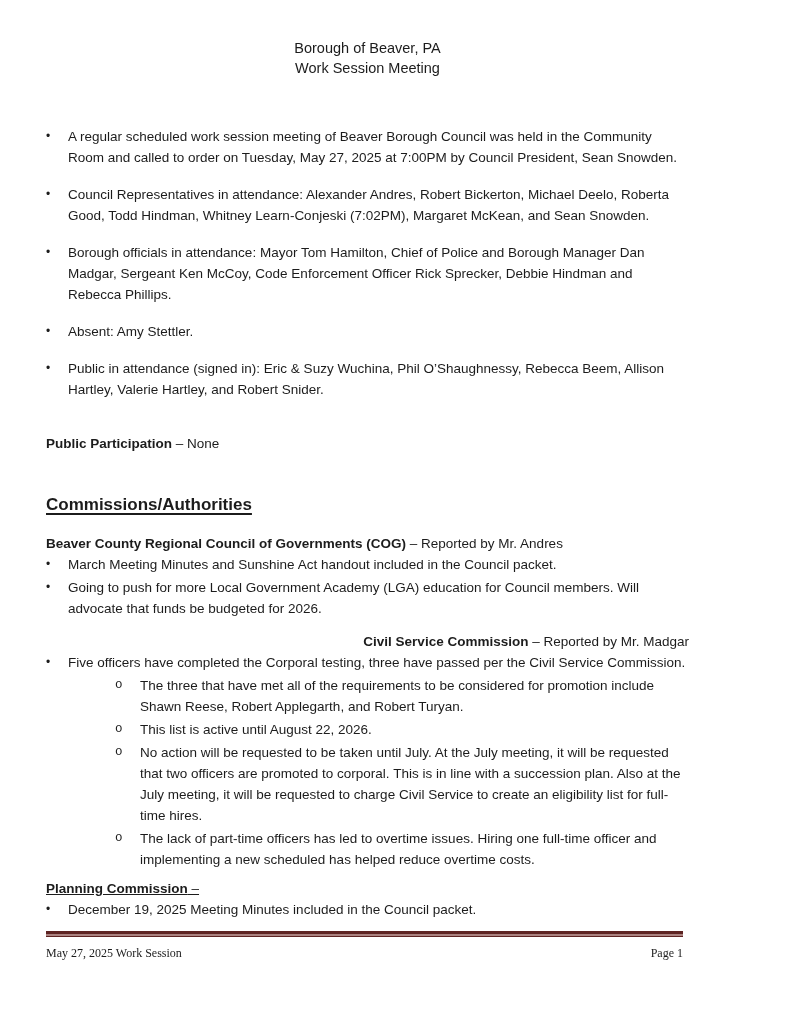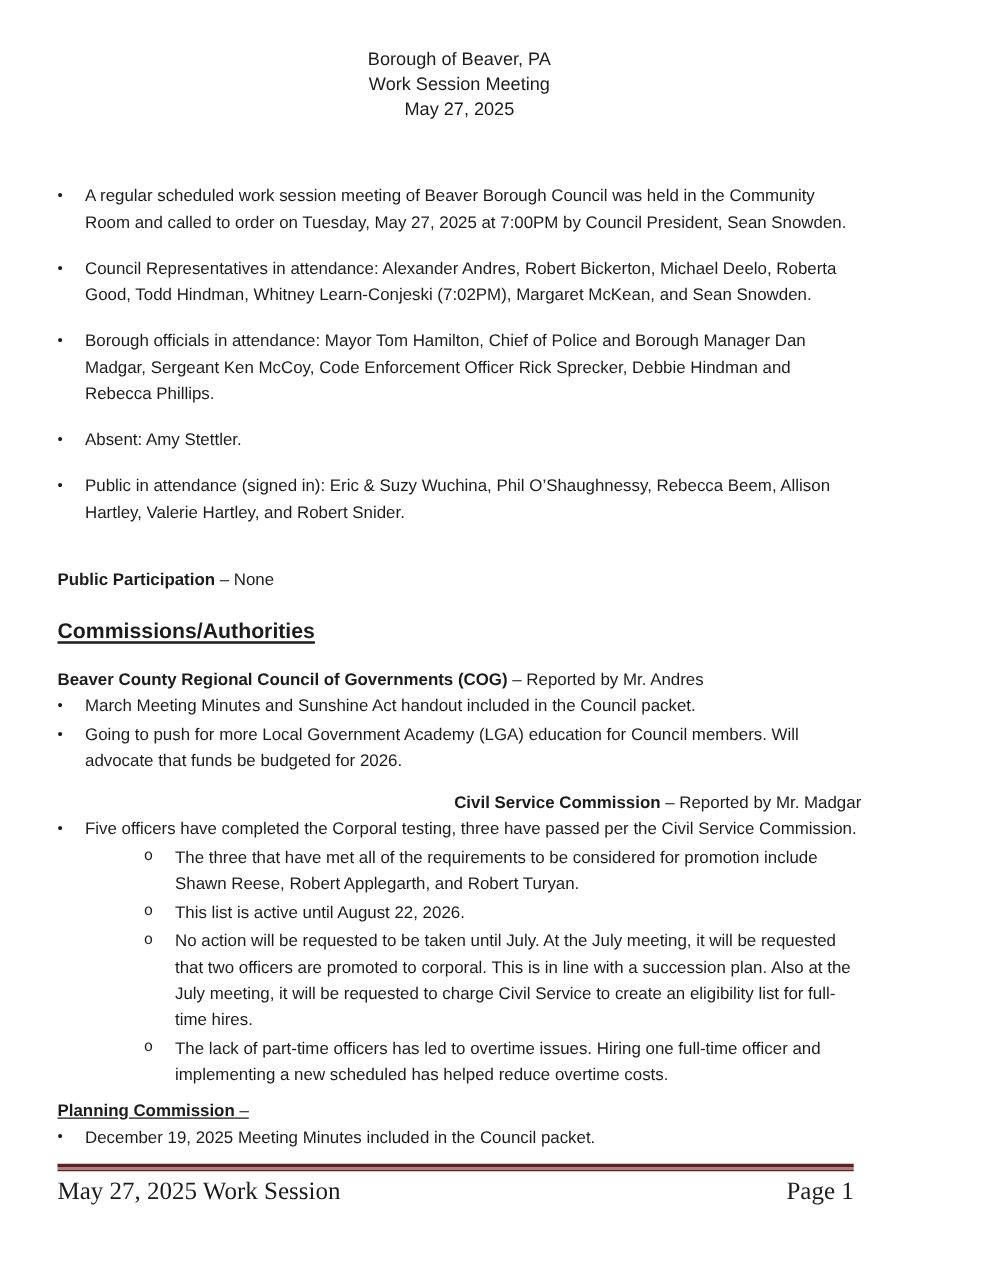--- a/index.html
+++ b/index.html
@@ -32,55 +32,54 @@
   .li2 { display: flex; margin-left: 69px; margin-bottom: 2px; }
   .li2 .marker {
     flex: 0 0 25px;
     font-family: "Liberation Mono", monospace;
     font-size: 12.5px;
   }
   .li2 .li-text { flex: 1; }
   .pp-line { margin-top: 33px; }
   .bold { font-weight: bold; }
   .main-heading {
-    margin-top: 20px;
+    margin-top: 40px;
     font-size: 17px;
     font-weight: bold;
     text-decoration: underline;
     text-decoration-thickness: 2px;
     text-underline-offset: 3px;
   }
   .sub-heading { margin-top: 18px; }
   .sub-heading.tight { margin-top: 12px; text-align: right; }
   .sub-heading.planning { margin-top: 8px; text-decoration: underline; }
   .footer {
     position: absolute;
     left: 46px;
     right: 46px;
     top: 931px;
   }
   .footer-rule { height: 6px; width: 100%; }
   .footer-row {
     display: flex;
     justify-content: space-between;
     font-family: "Liberation Serif", serif;
-    font-size: 20px;
+    font-size: 12px;
     margin-top: 6px;
     color: #1c1c1c;
   }
 </style>
 </head>
 <body>
 
 <div class="page">
 
   <div class="doc-header">
     <div>Borough of Beaver, PA</div>
     <div>Work Session Meeting</div>
-    <div>May 27, 2025</div>
   </div>
 
   <div class="intro-list">
     <div class="li1">
         <span class="marker">•</span>
         <span class="li-text">A regular scheduled work session meeting of Beaver Borough Council was held in the Community Room and called to order on Tuesday, May 27, 2025 at 7:00PM by Council President, Sean Snowden.</span>
       </div>
     <div class="li1">
         <span class="marker">•</span>
         <span class="li-text">Council Representatives in attendance: Alexander Andres, Robert Bickerton, Michael Deelo, Roberta Good, Todd Hindman, Whitney Learn-Conjeski (7:02PM), Margaret McKean, and Sean Snowden.</span>

